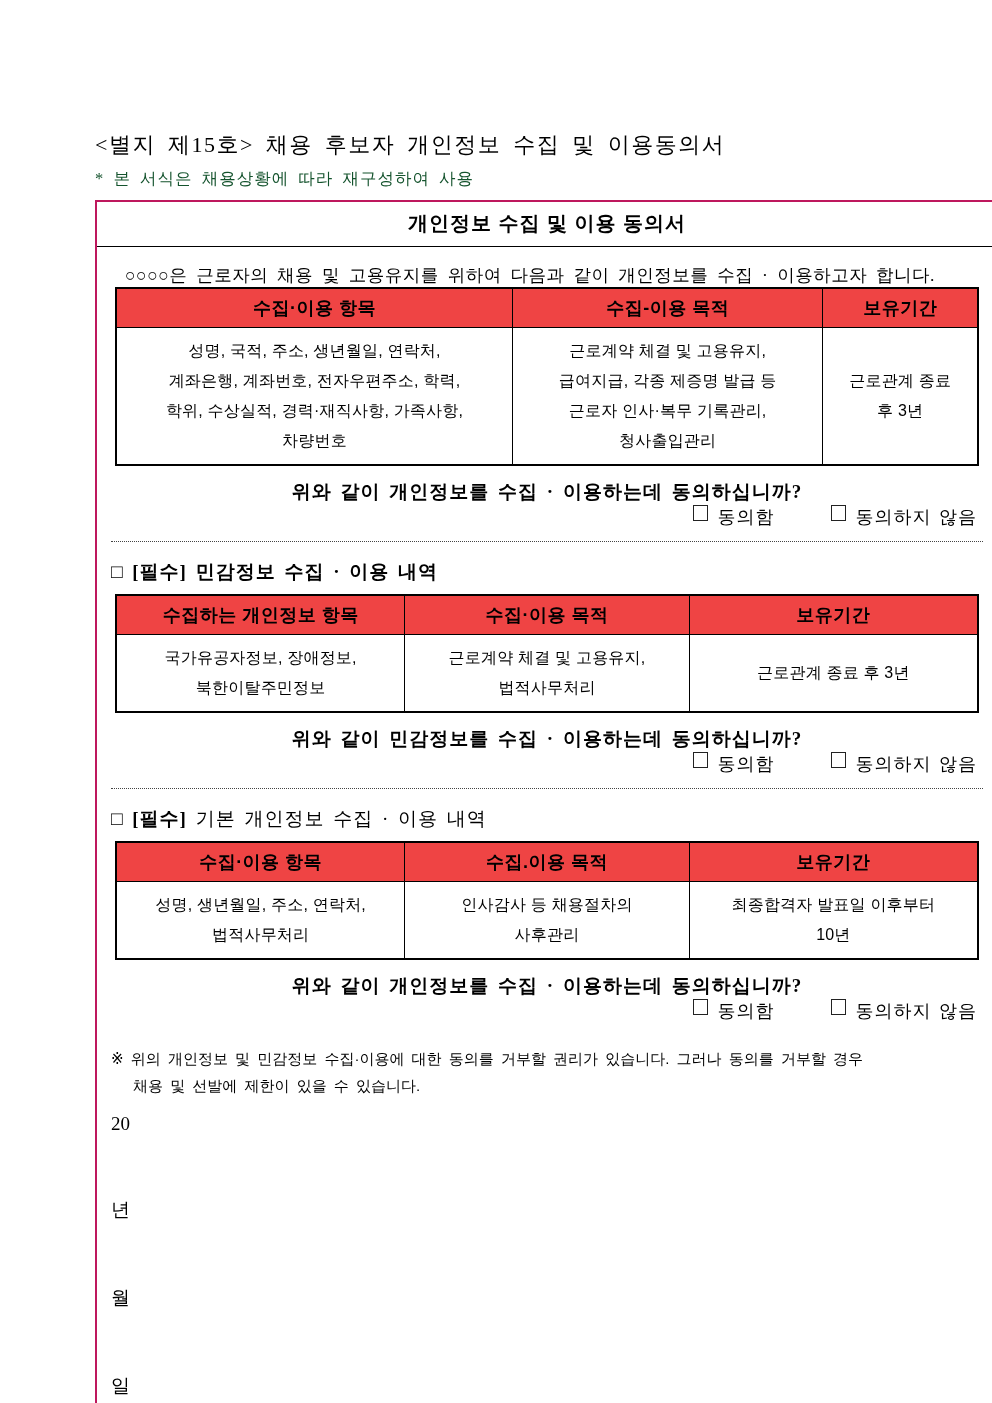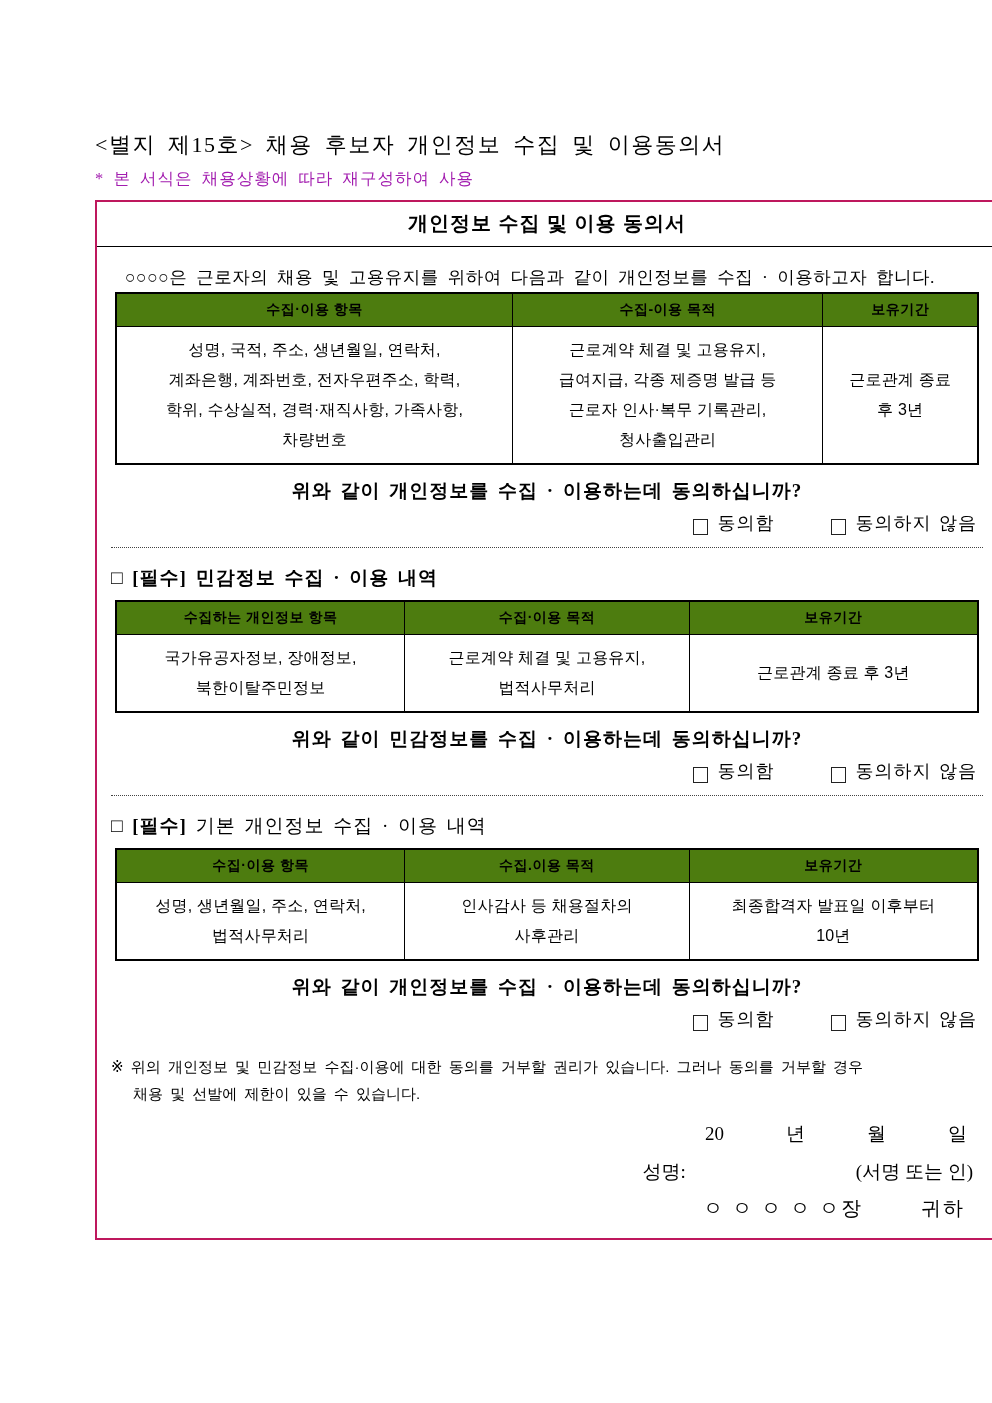--- a/index.html
+++ b/index.html
@@ -33,61 +33,60 @@
     font-family: "Liberation Sans", "DejaVu Sans", sans-serif;
     font-weight: bold; font-size: 20px;
     text-align: center;
     letter-spacing: 1px;
     padding: 8px 0 9px 0;
     border-bottom: 1px solid #000;
   }
   .form-body { padding: 12px 14px 12px 14px; }
   .intro {
     margin-top: 4px;
-    font-size: 17.5px; line-height: 29px;
+    font-size: 17.5px; line-height: 24px;
     text-indent: 14px;
     text-align: justify;
     word-spacing: 4px; letter-spacing: 0.5px;
   }
   .sec-heading {
     margin-top: 17px; margin-bottom: 9px;
     font-size: 19px;
     letter-spacing: 1px; word-spacing: 3px;
   }
   .sec-heading .hstrong { font-weight: bold; }
   .table-wrap { margin: 0 4px; }
   table.ftable {
     width: 100%;
     border-collapse: collapse;
     border: 2px solid #000;
     font-family: "Liberation Sans", "DejaVu Sans", sans-serif;
   }
   table.ftable th {
     border: 1px solid #000;
-    background: #4d7c0f;
-    font-size: 14px; font-weight: bold;
+    background: #ef4444;
+    font-size: 18px; font-weight: bold;
     padding: 7px 2px;
     letter-spacing: 0.5px;
   }
   table.ftable td {
     border: 1px solid #000;
     font-size: 16px;
     text-align: center; vertical-align: middle;
     padding: 8px 4px;
     letter-spacing: 0.2px;
   }
   table.ftable td div { line-height: 30px; }
   .question {
     margin-top: 13px;
     font-size: 19px; font-weight: bold;
     letter-spacing: 1px; word-spacing: 3px; text-align: center;
   }
   .choice-row {
-    margin-top: 7px;
-    display: flex; justify-content: flex-end; align-items: flex-end;
+    display: flex; justify-content: flex-end; align-items: flex-start;
     gap: 10px;
     padding-right: 6px;
     font-size: 18px;
     letter-spacing: 1px; word-spacing: 2px;
   }
   .choice-gap { width: 36px; }
   .cbox {
     display: inline-block;
     width: 15px; height: 16px;
     border: 1.5px solid #222;
@@ -104,20 +103,21 @@
     font-size: 15px; line-height: 27px;
     word-spacing: 3px;
   }
   .footnote .fn2 { padding-left: 22px; }
   .date-line {
     margin-top: 14px;
     display: flex; justify-content: flex-end; align-items: baseline;
     gap: 62px;
     padding-right: 16px;
     font-size: 19px;
+    flex-direction: column;
   }
   .sign-line {
     margin-top: 12px;
     display: flex; justify-content: flex-end; align-items: flex-start;
     padding-right: 10px;
     font-size: 19px;
   }
   .sign-line .name-label { margin-right: 170px; }
   .recipient-line {
     margin-top: 10px; margin-bottom: 4px;
@@ -127,21 +127,21 @@
     font-size: 20px; font-weight: normal;
     letter-spacing: 2px;
   }
 </style>
 </head>
 <body>
 
 <div class="page">
 
   <div class="doc-title">&lt;별지 제15호&gt; 채용 후보자 개인정보 수집 및 이용동의서</div>
-  <div class="doc-note" id="doc-note" style="color: #a21caf;">* 본 서식은 채용상황에 따라 재구성하여 사용</div>
+  <div class="doc-note" id="doc-note" style="color: #14532d;">* 본 서식은 채용상황에 따라 재구성하여 사용</div>
 
   <div class="form-box">
     <div class="form-title">개인정보 수집 및 이용 동의서</div>
 
     <div class="form-body">
 
       <p class="intro">○○○○은 근로자의 채용 및 고용유지를 위하여 다음과 같이 개인정보를 수집 · 이용하고자 합니다.</p>
 
       <div class="table-wrap">
           <table class="ftable">

